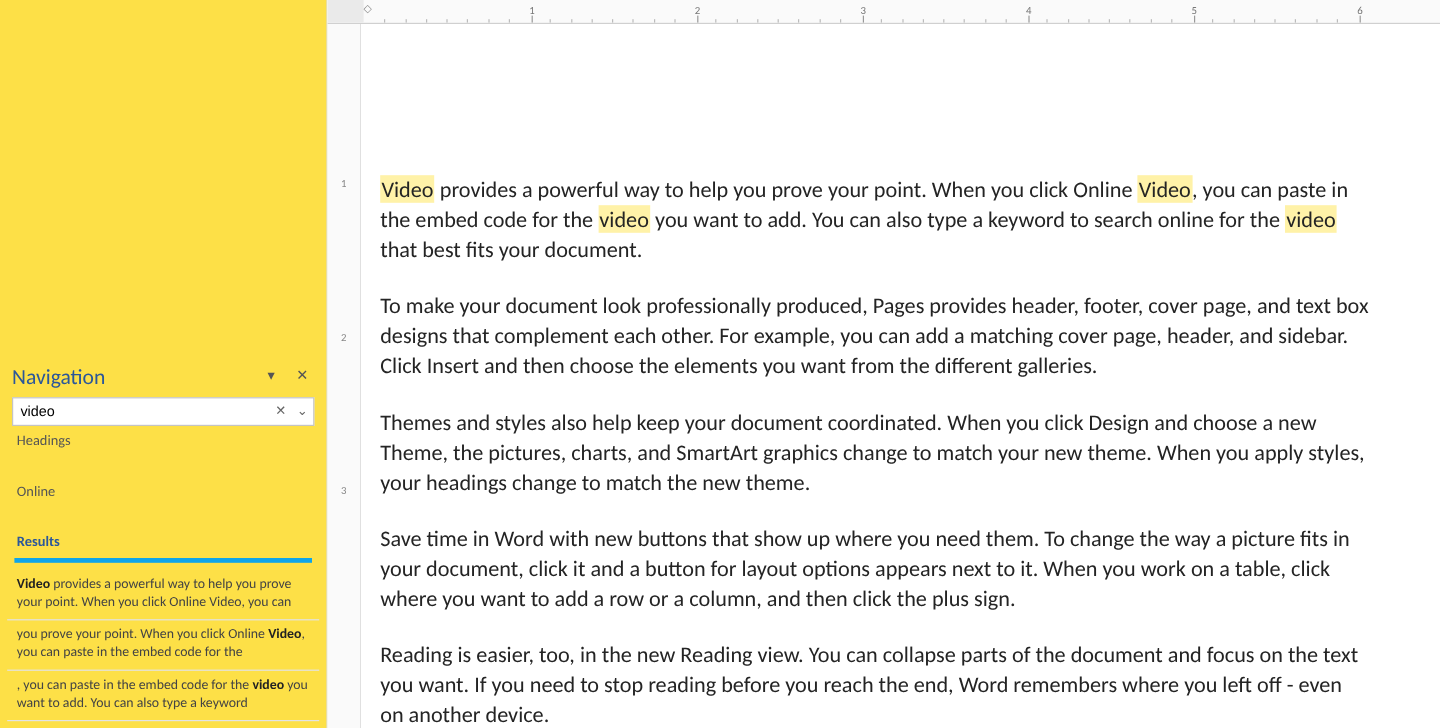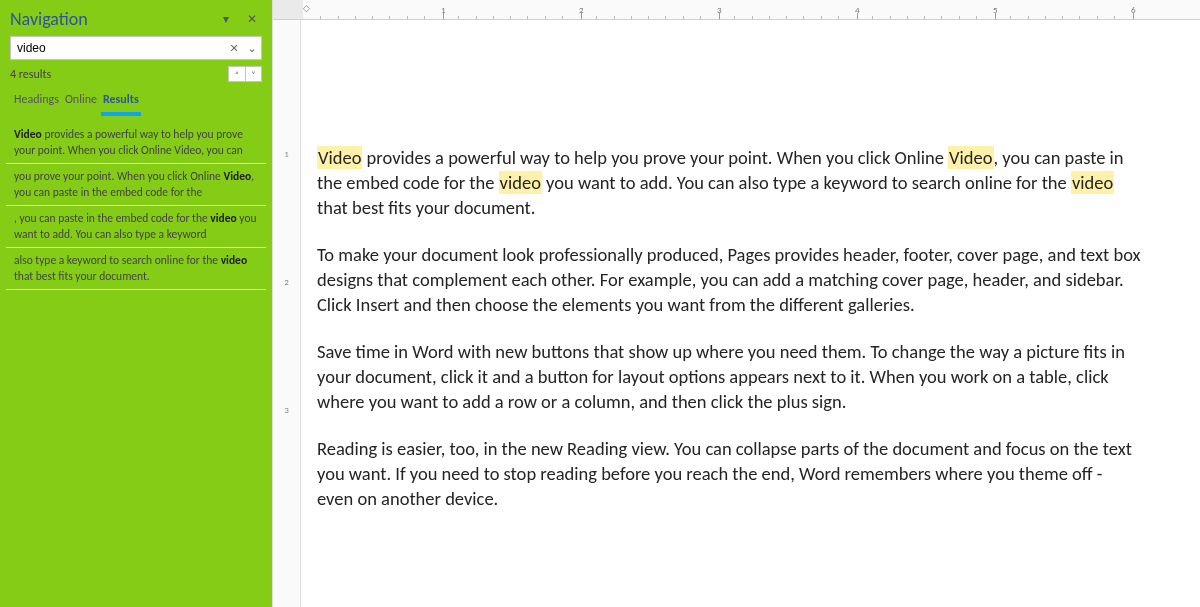--- a/index.html
+++ b/index.html
@@ -3,24 +3,25 @@
 <meta charset="utf-8">
 <style>
   * { margin: 0; padding: 0; box-sizing: border-box; }
   html, body { width: 1200px; height: 607px; font-family: "Segoe UI", Calibri, Arial, sans-serif; overflow: hidden; background: #fff; }
   .app { display: flex; width: 100%; height: 100%; }
 
   
   .nav-pane {
     width: 273px;
     flex: 0 0 273px;
-    background: #84cc16;
+    background: #fde047;
     border-right: 1px solid #dcdcdc;
     display: flex;
     flex-direction: column;
+    justify-content: flex-end;
   }
   .nav-header {
     display: flex;
     align-items: center;
     padding: 8px 10px 6px 10px;
   }
   .nav-title {
     font-size: 18px;
     color: #2b579a;
     flex: 1;
@@ -63,23 +64,23 @@
     display:flex; border:1px solid #c4c4c4; background:#fff;
   }
   .spin-btn {
     width:16px; height:14px;
     display:flex; align-items:center; justify-content:center;
     font-size:8px; color:#555; cursor:pointer;
   }
   .spin-btn + .spin-btn { border-left:1px solid #c4c4c4; }
 
   .tabs {
-    display:flex; gap:2px;
+    display:flex; gap:18px;
     padding: 2px 12px 0 12px;
-    font-size:12px; color:#555;
+    font-size:12px; color:#555;flex-direction:column;
   }
   .tab { padding: 4px 2px 6px 2px; cursor:pointer; }
   .tab.active { color:#2b579a; font-weight:600; border-bottom:4px solid #0ea5e9; }
 
   .results-list {
     padding: 6px 6px;
     overflow:auto;
   }
   .result-item {
     font-size: 11.5px;
@@ -168,43 +169,31 @@
         <input class="search-input" type="text" value="video" style="">
         <div class="search-btn">
           <span>✕</span>
         </div>
         <div class="search-btn">
           <span>⌄</span>
         </div>
       </div>
     </div>
 
-    <div class="result-count-row">
-      <div class="result-count">4 results</div>
-      <div class="spin-box">
-        <div class="spin-btn">
-          <span>˄</span>
-        </div>
-        <div class="spin-btn">
-          <span>˅</span>
-        </div>
-      </div>
-    </div>
 
     <div class="tabs">
       <div class="tab">Headings</div>
       <div class="tab">Online</div>
       <div class="tab active">Results</div>
     </div>
 
     <div class="results-list" id="results-list">
         <div class="result-item"><b>Video</b> provides a powerful way to help you prove your point. When you click Online Video, you can</div>
         <div class="result-item">you prove your point. When you click Online <b>Video</b>, you can paste in the embed code for the</div>
         <div class="result-item">, you can paste in the embed code for the <b>video</b> you want to add. You can also type a keyword</div>
-        <div class="result-item">also type a keyword to search online for the <b>video</b> that best fits your document.</div>
       </div>
   </aside>
 
   <main class="doc-area">
 
     <div class="ruler">
       <span class="ruler-corner-l">L</span>
       <div class="ruler-margin" style="left:0;width:30px;"></div>
       <div class="ruler-track" id="ruler-track">
         <span class="ruler-indent" style="left:0px;">◇</span>
@@ -262,18 +251,19 @@
     <div class="vruler" id="vruler">
         <div class="vruler-tick" style="top: 128px;">1</div>
         <div class="vruler-tick" style="top: 256px;">2</div>
         <div class="vruler-tick" style="top: 384px;">3</div>
       </div>
 
     <div class="page-wrap">
       <div class="page-content" id="page-content">
           <p><mark class="hit">Video</mark> provides a powerful way to help you prove your point. When you click Online <mark class="hit">Video</mark>, you can paste in the embed code for the <mark class="hit">video</mark> you want to add. You can also type a keyword to search online for the <mark class="hit">video</mark> that best fits your document.</p>
           <p>To make your document look professionally produced, Pages provides header, footer, cover page, and text box designs that complement each other. For example, you can add a matching cover page, header, and sidebar. Click Insert and then choose the elements you want from the different galleries.</p>
+          <p>Themes and styles also help keep your document coordinated. When you click Design and choose a new Theme, the pictures, charts, and SmartArt graphics change to match your new theme. When you apply styles, your headings change to match the new theme.</p>
           <p>Save time in Word with new buttons that show up where you need them. To change the way a picture fits in your document, click it and a button for layout options appears next to it. When you work on a table, click where you want to add a row or a column, and then click the plus sign.</p>
-          <p>Reading is easier, too, in the new Reading view. You can collapse parts of the document and focus on the text you want. If you need to stop reading before you reach the end, Word remembers where you theme off - even on another device.</p>
+          <p>Reading is easier, too, in the new Reading view. You can collapse parts of the document and focus on the text you want. If you need to stop reading before you reach the end, Word remembers where you left off - even on another device.</p>
         </div>
     </div>
   </main>
 </div>
 
 </body></html>

